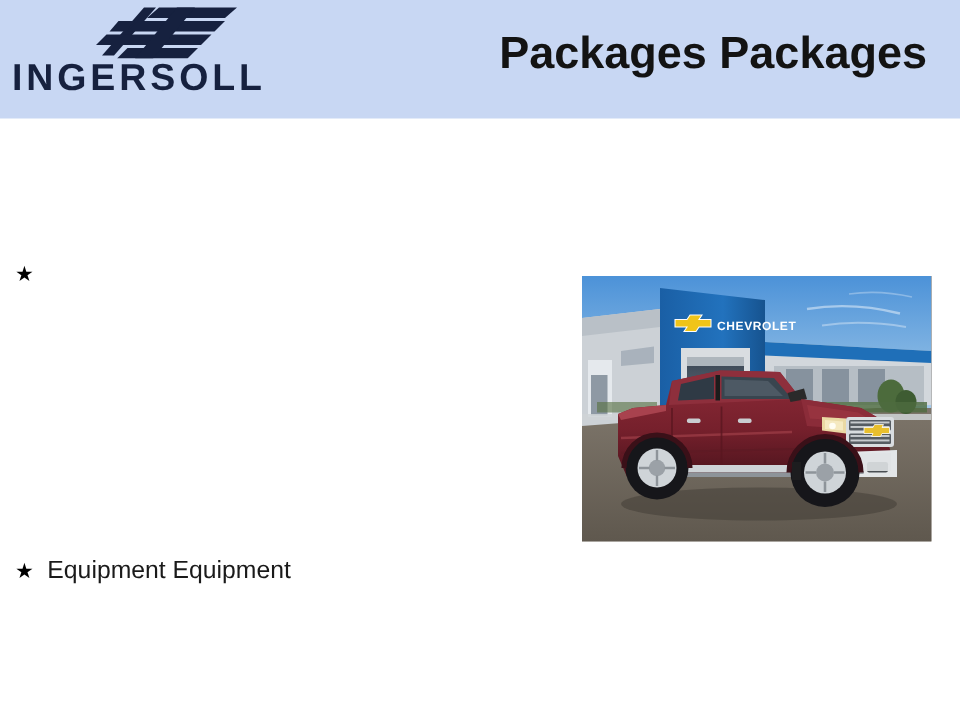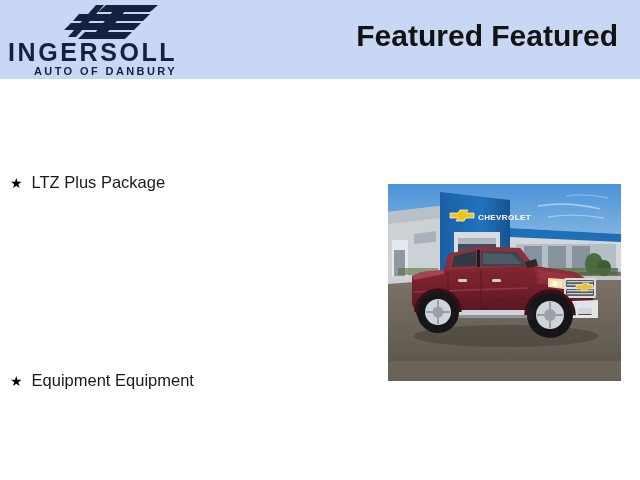--- a/index.html
+++ b/index.html
@@ -100,21 +100,21 @@
   .feature-label {
     font-size: 16.5px;
     color: #1a1a1a;
     line-height: 20px;
   }
 
   
   .vehicle-photo {
     position: absolute;
     left: 388px; top: 184px;
-    width: 233px; height: 197px;
+    width: 233px; height: 177px;
     overflow: hidden;
     background: #6b6358;
   }
   .vehicle-photo svg { display: block; }
 </style>
 </head>
 <body>
 
 <div class="header-band"></div>
 
@@ -126,30 +126,28 @@
         <path d="M50 2 L58 2 L30 34 L22 34 Z"></path>
         <path d="M46 11 L104 11 L97 18 L39 18 Z"></path>
         <path d="M33 11 L44 11 L38 18 L27 18 Z"></path>
         <path d="M25 20 L95 20 L88 27 L18 27 Z"></path>
         <path d="M39 29 L86 29 L79 36 L32 36 Z"></path>
         <path d="M72 2 L84 2 L56 36 L44 36 Z"></path>
       </g>
     </svg>
   </span>
   <div class="logo-wordmark">INGERSOLL</div>
-  <div class="logo-tagline">AUTO OF DANBURY</div>
 </div>
 
-<div class="header-title">Featured Featured</div>
+<div class="header-title">Packages Packages</div>
 
 <div class="feature-list">
 
   <div class="feature-item item-0">
     <span class="bullet-star">★</span>
-    <span class="feature-label">LTZ Plus Package</span>
   </div>
 
   <div class="feature-item item-1">
     <span class="bullet-star">★</span>
     <span class="feature-label">Equipment Equipment</span>
   </div>
 
 </div>
 
 <div class="vehicle-photo">

